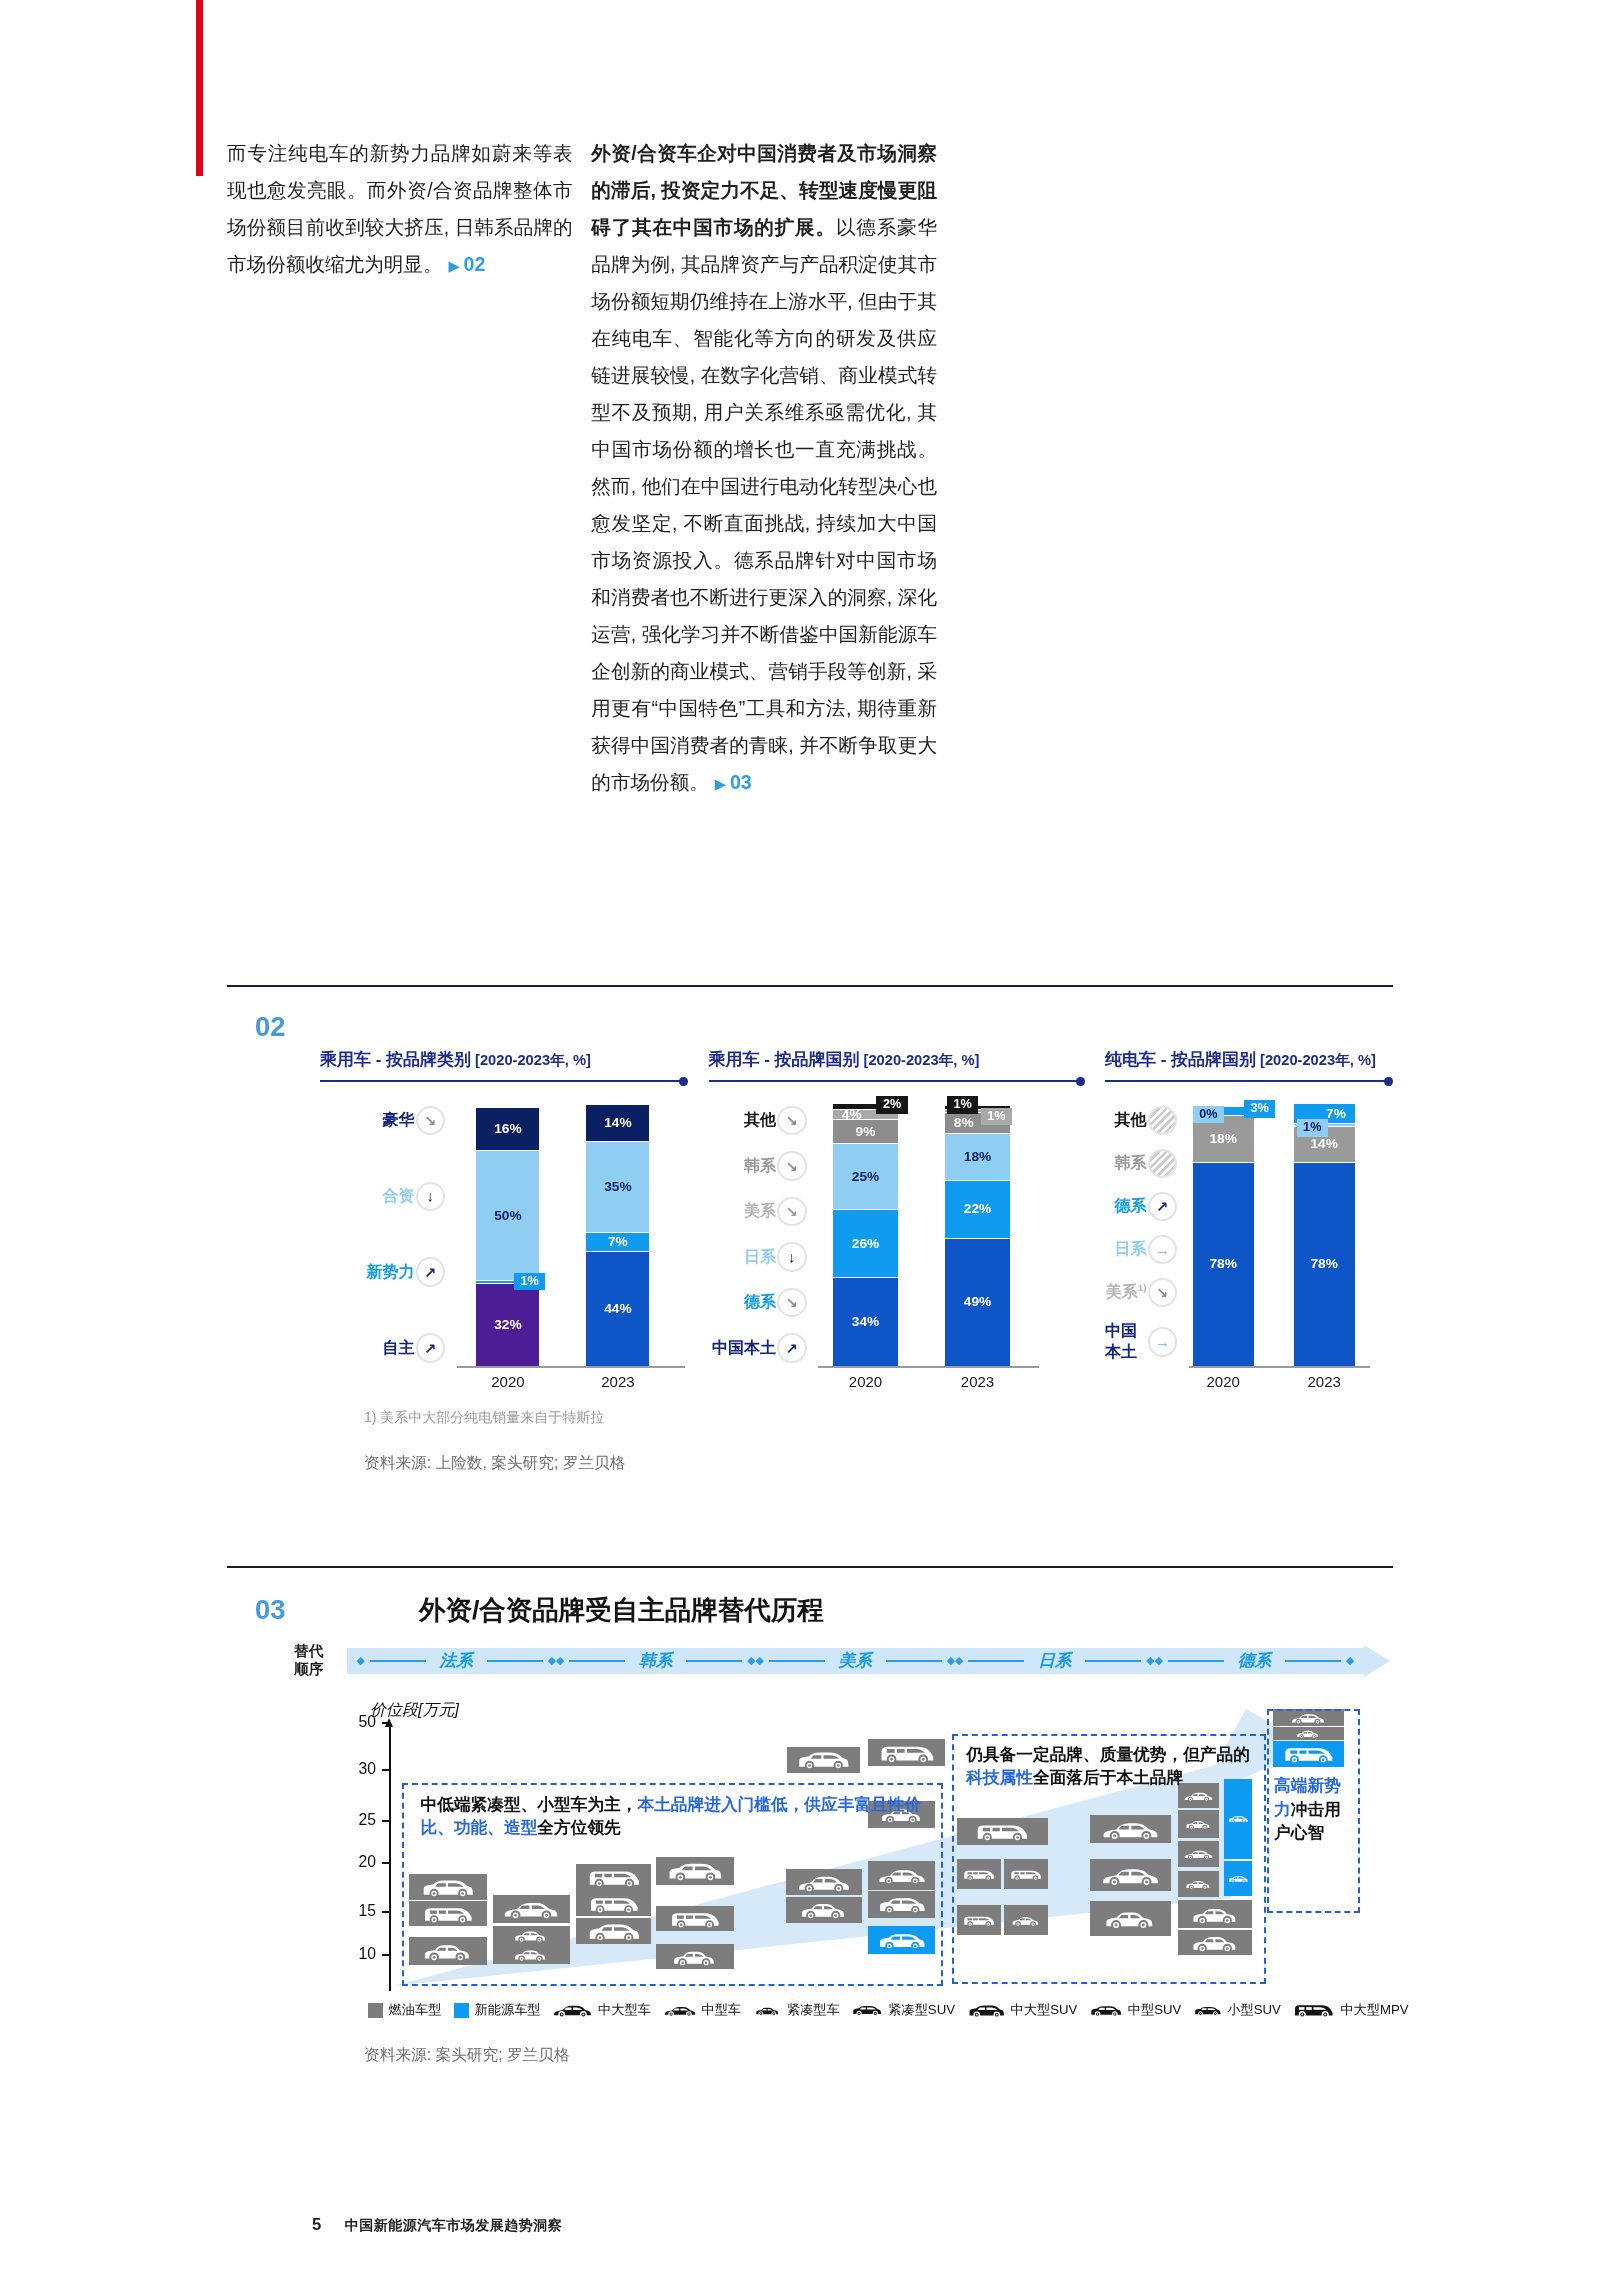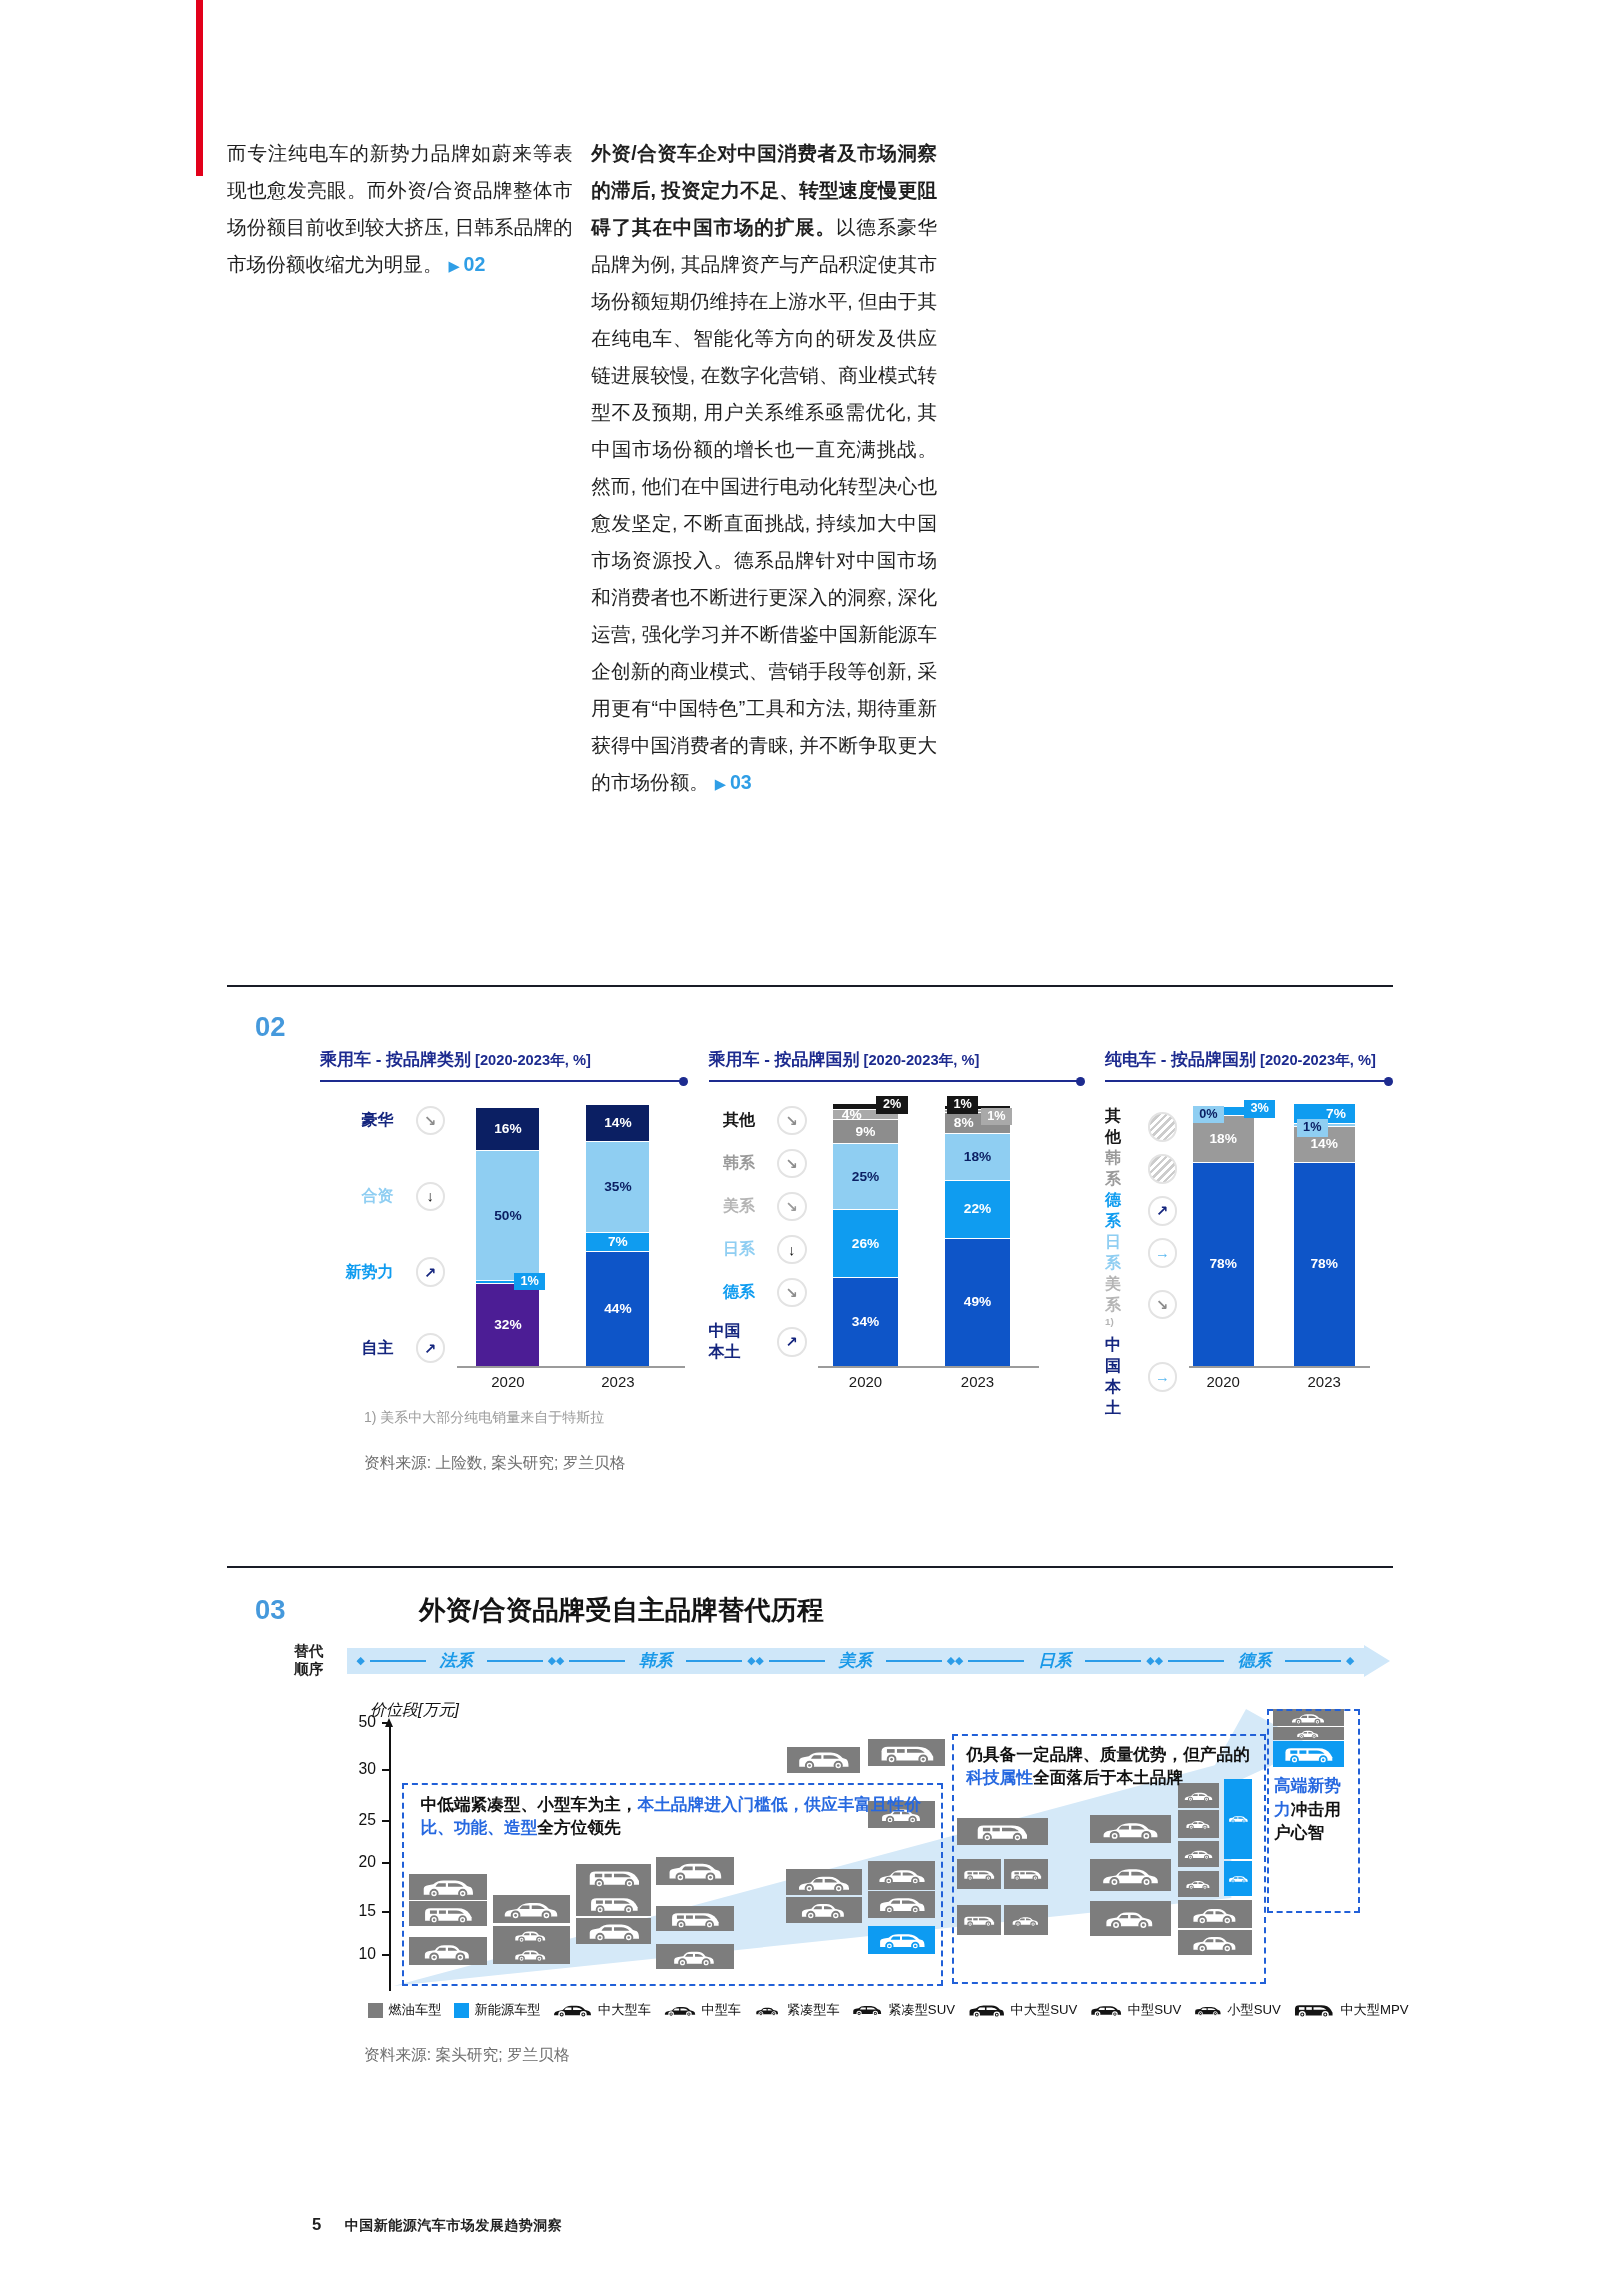--- a/index.html
+++ b/index.html
@@ -29,21 +29,21 @@
   .panels{display:flex;gap:22.5px;padding-left:93px;margin-top:5.9px;}
   .panel-sub{position:relative;font-weight:700;color:#1d2b8f;padding-bottom:8.8px;
              border-bottom:2.5px solid #1d2b8f;}
   .sub-main{font-size:17px;}
   .sub-range{font-size:14.7px;margin-left:3.9px;}
   .panel-sub::after{content:"";position:absolute;right:-2px;bottom:-5.9px;width:8.8px;height:8.8px;
                     border-radius:50%;background:#1d2b8f;}
   .panel-body{display:flex;margin-top:21.6px;}
   .p-legend{display:flex;flex-direction:column;justify-content:space-between;height:257px;
             margin-right:11.8px;padding-top:2px;}
-  .leg-row{display:flex;align-items:center;justify-content:flex-end;gap:22px;}
+  .leg-row{display:flex;align-items:center;justify-content:flex-end;gap:1px;}
   .leg-label{font-size:16px;font-weight:700;}
   .leg-label sup{font-size:9.8px;}
   .leg-ic{width:25.5px;height:25.5px;border-radius:50%;border:2px solid #e3e3e3;background:#fff;
           display:flex;align-items:center;justify-content:center;font-size:14.7px;font-weight:700;flex:0 0 auto;}
   .leg-ic.hatch{background:repeating-linear-gradient(135deg,#cccccc 0 2.5px,#ffffff 2.5px 5.4px);}
   .p-chart{flex:1;}
   .bars{display:flex;align-items:flex-end;height:262px;}
   .bar{position:relative;display:flex;flex-direction:column;justify-content:flex-end;height:262px;flex:0 0 auto;}
   .seg{box-sizing:border-box;width:100%;display:flex;align-items:center;justify-content:center;
        font-size:13.7px;font-weight:700;line-height:1;}

